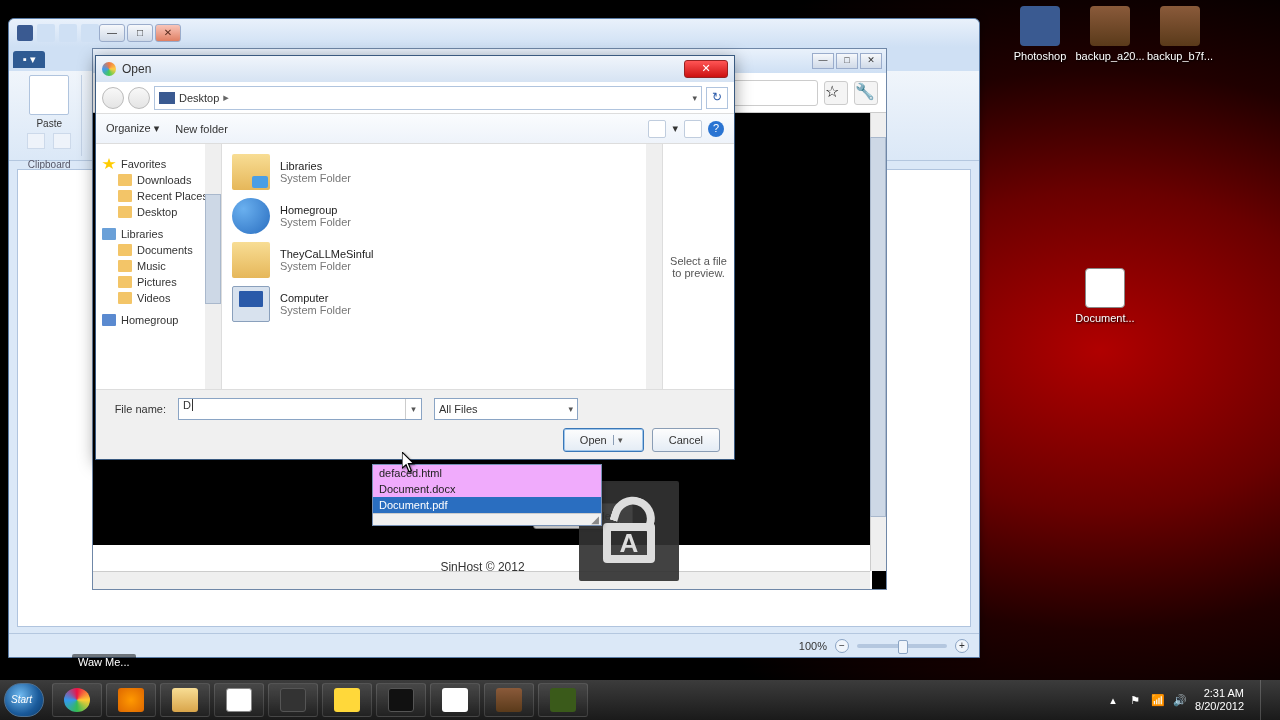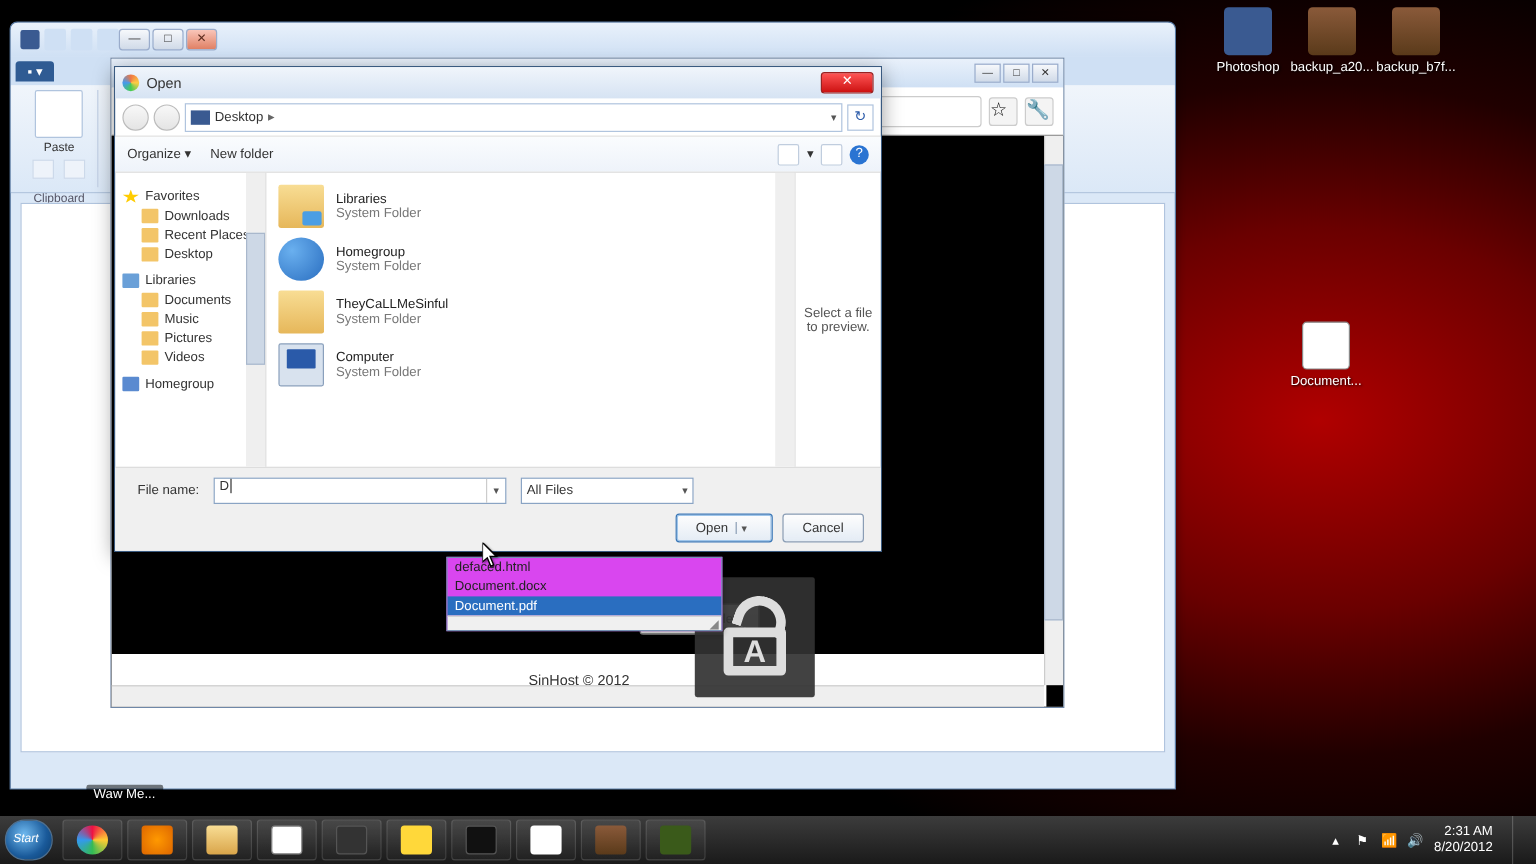--- a/index.html
+++ b/index.html
@@ -120,21 +120,21 @@
 .row label { width:56px; text-align:right;}
 .fname { width:244px; height:22px; border:1px solid #8aa4c4; padding:0 4px; font-size:11px; background:#fff; position:relative;}
 .fname .dd { position:absolute; right:0; top:0; width:16px; height:20px; border-left:1px solid #ccc; text-align:center; line-height:20px; font-size:9px; color:#555;}
 .filter { width:144px; height:22px; border:1px solid #8aa4c4; padding:0 4px; font-size:11px; background:#fff; display:flex; align-items:center;}
 .filter .dd { margin-left:auto; font-size:9px; color:#555;}
 .btns { display:flex; gap:8px; margin-left:auto;}
 .btn { height:24px; padding:0 16px; font-size:11px; border:1px solid #8a9db5; background:linear-gradient(#fdfdfd,#e4ecf5); border-radius:3px; display:flex; align-items:center;}
 .btn.primary { border:1px solid #3a77b7; box-shadow:0 0 0 1px #9ec5ea inset; }
 .btn .dd { width:14px; border-left:1px solid #8a9db5; margin-left:6px; text-align:center; font-size:9px; color:#555;}
 
-.autocomplete { position:absolute; left:276px; top:408px; width:230px; background:#d946ef; border:1px solid #7690b4; font-size:11px; z-index:50; box-shadow:2px 2px 4px rgba(0,0,0,.2);}
+.autocomplete { position:absolute; left:276px; top:408px; width:230px; background:#f0abfc; border:1px solid #7690b4; font-size:11px; z-index:50; box-shadow:2px 2px 4px rgba(0,0,0,.2);}
 .ac-item { padding:2px 6px; color:#222;}
 .ac-item.sel { background:#2a6ec0; color:#fff;}
 .ac-resize { height:12px; background:#f0f0f0; border-top:1px solid #ccc; text-align:right; padding-right:2px; color:#888; font-size:10px;}
 
 .cursor { position:absolute; left:402px; top:452px; width:14px; height:18px; z-index:60; pointer-events:none;}
 .cursor svg { filter:drop-shadow(1px 1px 1px rgba(0,0,0,.5));}
 
 .waw-label { position:absolute; left:72px; top:654px; font-size:11px; color:#fff; background:rgba(0,0,0,.5); padding:2px 6px; border-radius:2px; text-shadow:1px 1px 1px #000;}
 
 .taskbar { position:absolute; left:0; right:0; bottom:0; height:40px; background:linear-gradient(#3c3c3c,#1a1a1a); display:flex; align-items:center; padding:0 4px;}
@@ -207,20 +207,26 @@
         <span class="rb-mini"></span>
       </div>
       <div class="rb-label" style="margin-top:4px;color:#556;">Clipboard</div>
     </div>
   </div>
 
   <div class="doc-area">
     <div class="doc-page"></div>
   </div>
 
+  <div class="statusbar">
+    <span>100%</span>
+    <span class="zbtn">−</span>
+    <span class="zoom-slider"></span>
+    <span class="zbtn">+</span>
+  </div>
 </div>
 
 <div class="chrome-window">
   <div class="chrome-title">
     <div class="chrome-win-btn">—</div>
     <div class="chrome-win-btn">□</div>
     <div class="chrome-win-btn">✕</div>
   </div>
   <div class="chrome-body">
     <div class="chrome-toolbar">

